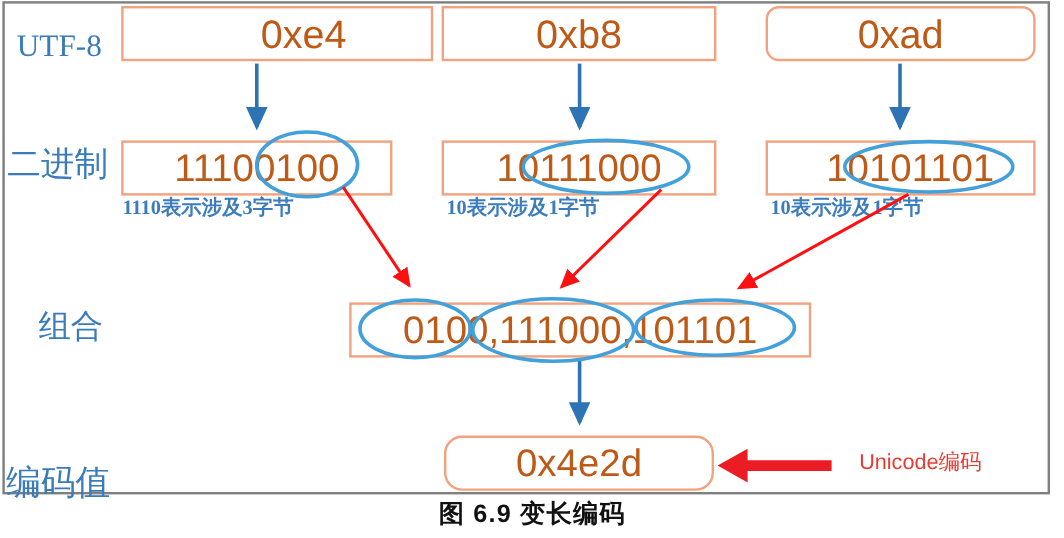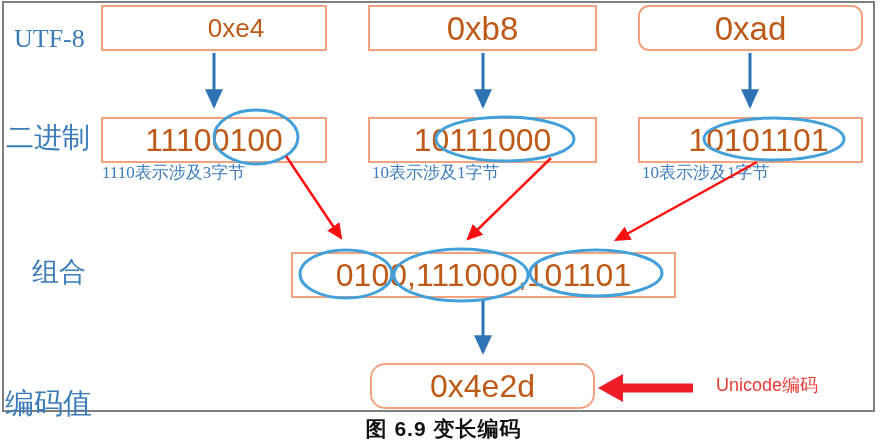--- a/index.html
+++ b/index.html
@@ -18,34 +18,34 @@
     white-space:nowrap;line-height:1;
   }
   .vbox{
     position:absolute;border:2px solid #F2A27E;box-sizing:border-box;
     display:flex;align-items:center;justify-content:center;
     color:#BE5A17;background:#ffffff;white-space:nowrap;line-height:1;
   }
   .note{
     position:absolute;color:#3B7CBC;font-size:17px;
     font-family:"Liberation Serif","DejaVu Serif",serif;
-    white-space:nowrap;line-height:1;
+    white-space:nowrap;line-height:1;font-weight:bold;
   }
   .unicode-note{
     position:absolute;left:716px;top:376px;color:#EA3B32;font-size:18px;
     white-space:nowrap;line-height:1;
   }
   .caption{
     position:absolute;left:0;top:418px;width:887px;text-align:center;
     color:#111111;font-size:21px;font-weight:bold;letter-spacing:1px;
     line-height:1;
   }
   svg.overlay{position:absolute;left:0;top:0;pointer-events:none;}
   
-  .b-hex-0{left:101px;top:5px;width:226px;height:46px;font-size:26px;padding-left:44px;}
+  .b-hex-0{left:101px;top:5px;width:260px;height:46px;font-size:33px;padding-left:44px;}
   .b-hex-1{left:368px;top:5px;width:229px;height:46px;font-size:33px;}
   .b-hex-2{left:638px;top:5px;width:225px;height:46px;font-size:33px;border-radius:11px;}
   .b-bin-0{left:101px;top:117px;width:226px;height:46px;font-size:32px;}
   .b-bin-1{left:368px;top:117px;width:229px;height:46px;font-size:32px;}
   .b-bin-2{left:638px;top:117px;width:225px;height:46px;font-size:32px;padding-left:16px;}
   .b-comb {left:291px;top:252px;width:385px;height:46px;font-size:32px;}
   .b-enc  {left:370px;top:363px;width:225px;height:46px;font-size:32px;border-radius:15px;}
   .l-utf8 {left:14px;top:26px;font-size:26px;}
   .l-bin  {left:6px;top:124px;font-size:28px;}
   .l-comb {left:32px;top:259px;font-size:27px;}

